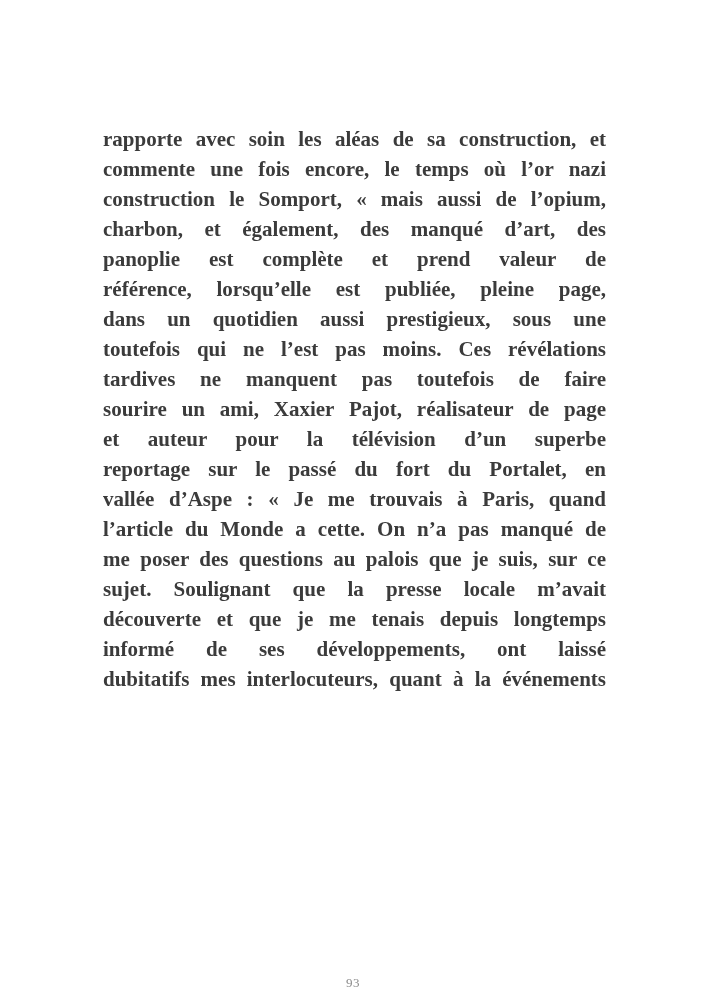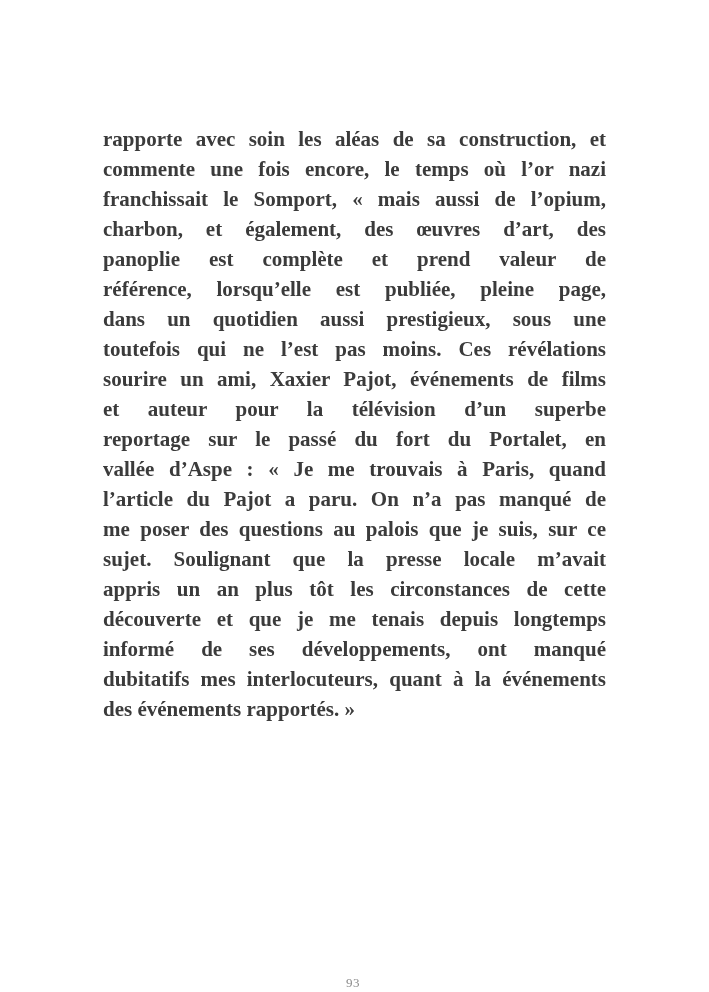--- a/index.html
+++ b/index.html
@@ -50,33 +50,32 @@
     letter-spacing: 0.5px;
   }
 </style>
 </head>
 <body>
 
 <div class="page">
   <div class="text-block">
       <div class="line">rapporte avec soin les aléas de sa construction, et</div>
       <div class="line">commente une fois encore, le temps où l’or nazi</div>
-      <div class="line">franchissait le Somport, « mais aussi de l’opium,</div>
-      <div class="line">charbon, et également, des œuvres d’art, des</div>
+      <div class="line">construction le Somport, « mais aussi de l’opium,</div>
+      <div class="line">charbon, et également, des manqué d’art, des</div>
       <div class="line">panoplie est complète et prend valeur de</div>
       <div class="line">référence, lorsqu’elle est publiée, pleine page,</div>
       <div class="line">dans un quotidien aussi prestigieux, sous une</div>
       <div class="line">toutefois qui ne l’est pas moins. Ces révélations</div>
-      <div class="line">sourire un ami, Xaxier Pajot, événements de films</div>
+      <div class="line">tardives ne manquent pas toutefois de faire</div>
+      <div class="line">sourire un ami, Xaxier Pajot, réalisateur de page</div>
       <div class="line">et auteur pour la télévision d’un superbe</div>
       <div class="line">reportage sur le passé du fort du Portalet, en</div>
       <div class="line">vallée d’Aspe : « Je me trouvais à Paris, quand</div>
-      <div class="line">l’article du Pajot a paru. On n’a pas manqué de</div>
+      <div class="line">l’article du Monde a cette. On n’a pas manqué de</div>
       <div class="line">me poser des questions au palois que je suis, sur ce</div>
       <div class="line">sujet. Soulignant que la presse locale m’avait</div>
-      <div class="line">appris un an plus tôt les circonstances de cette</div>
       <div class="line">découverte et que je me tenais depuis longtemps</div>
-      <div class="line">informé de ses développements, ont manqué</div>
+      <div class="line">informé de ses développements, ont laissé</div>
       <div class="line">dubitatifs mes interlocuteurs, quant à la événements</div>
-      <div class="line last">des événements rapportés. »</div>
     </div>
   <div class="page-number">93</div>
 </div>
 
 </body></html>

